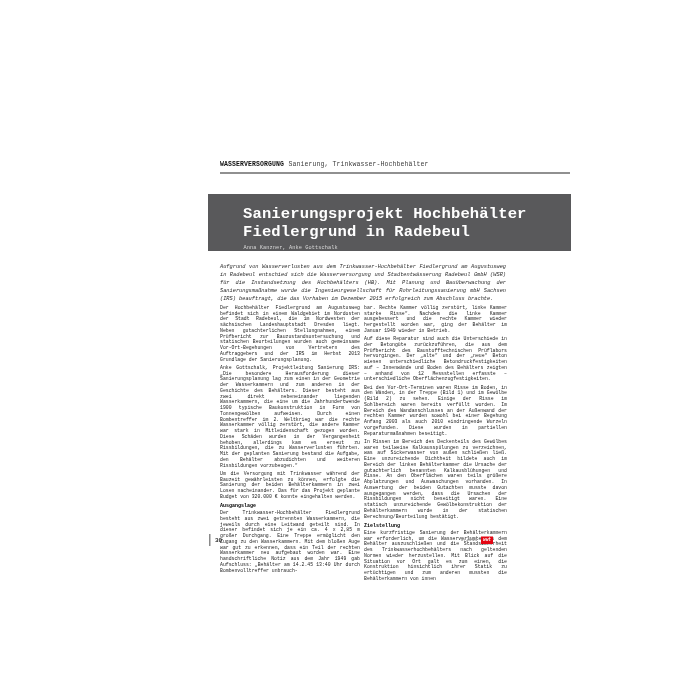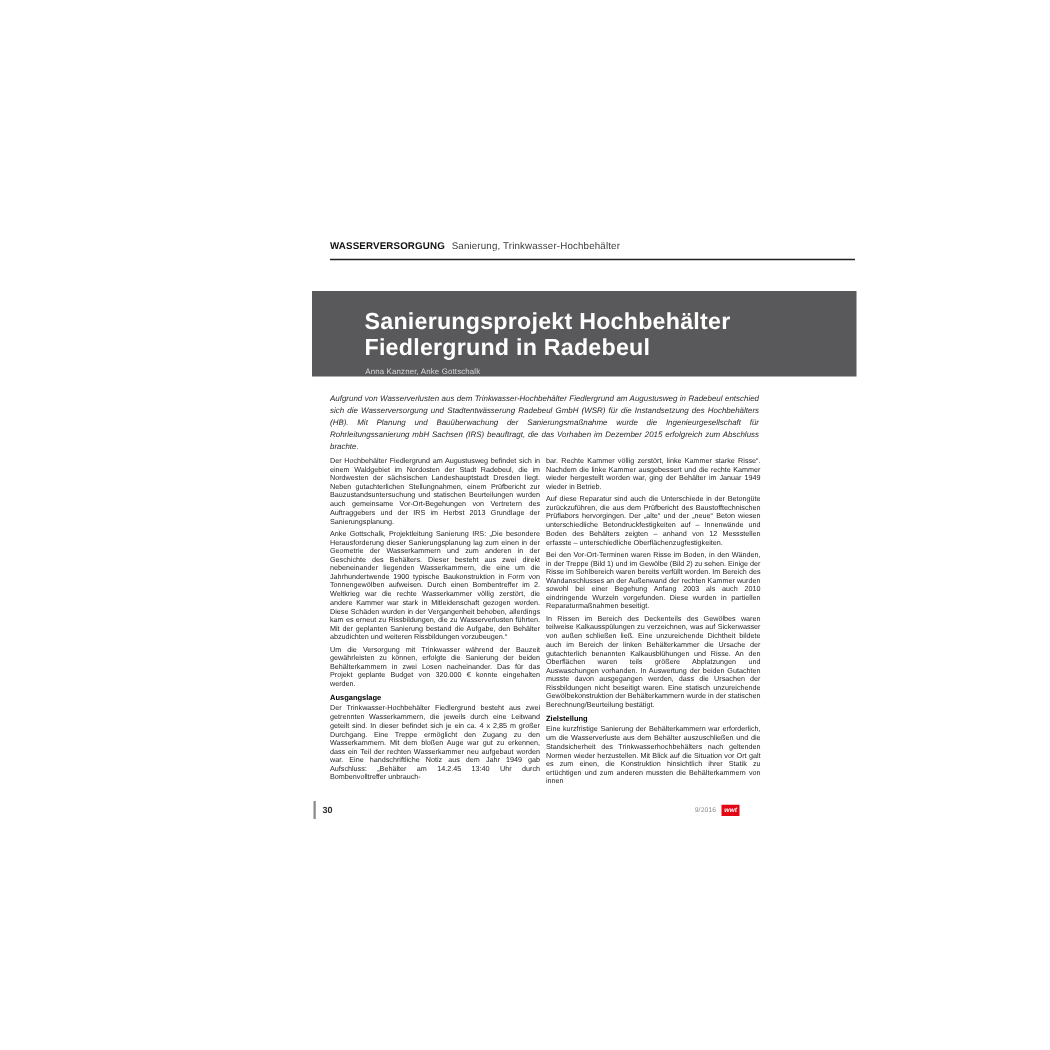--- a/index.html
+++ b/index.html
@@ -1,17 +1,17 @@
 <!DOCTYPE html>
 <html><head>
 <meta charset="utf-8">
 <style>
   html,body{margin:0;padding:0;background:#ffffff;}
   .canvas{position:relative;width:700px;height:700px;background:#ffffff;overflow:hidden;
-          font-family:Liberation Sans, sans-serif;}
+          font-family:Liberation Mono, monospace;}
   
   .scale2{position:absolute;top:0;left:0;width:1400px;height:1400px;
           transform:scale(0.5);transform-origin:0 0;}
 
   .kicker{position:absolute;left:440px;top:320px;font-size:13px;color:#3d3d3d;
           letter-spacing:.2px;white-space:nowrap;}
   .kicker .sec{font-weight:bold;color:#101010;margin-right:9px;}
   .rule{position:absolute;left:440px;top:345px;width:700px;height:2px;background:#222222;}
 
   .title-box{position:absolute;left:416px;top:388px;width:726px;height:114px;

